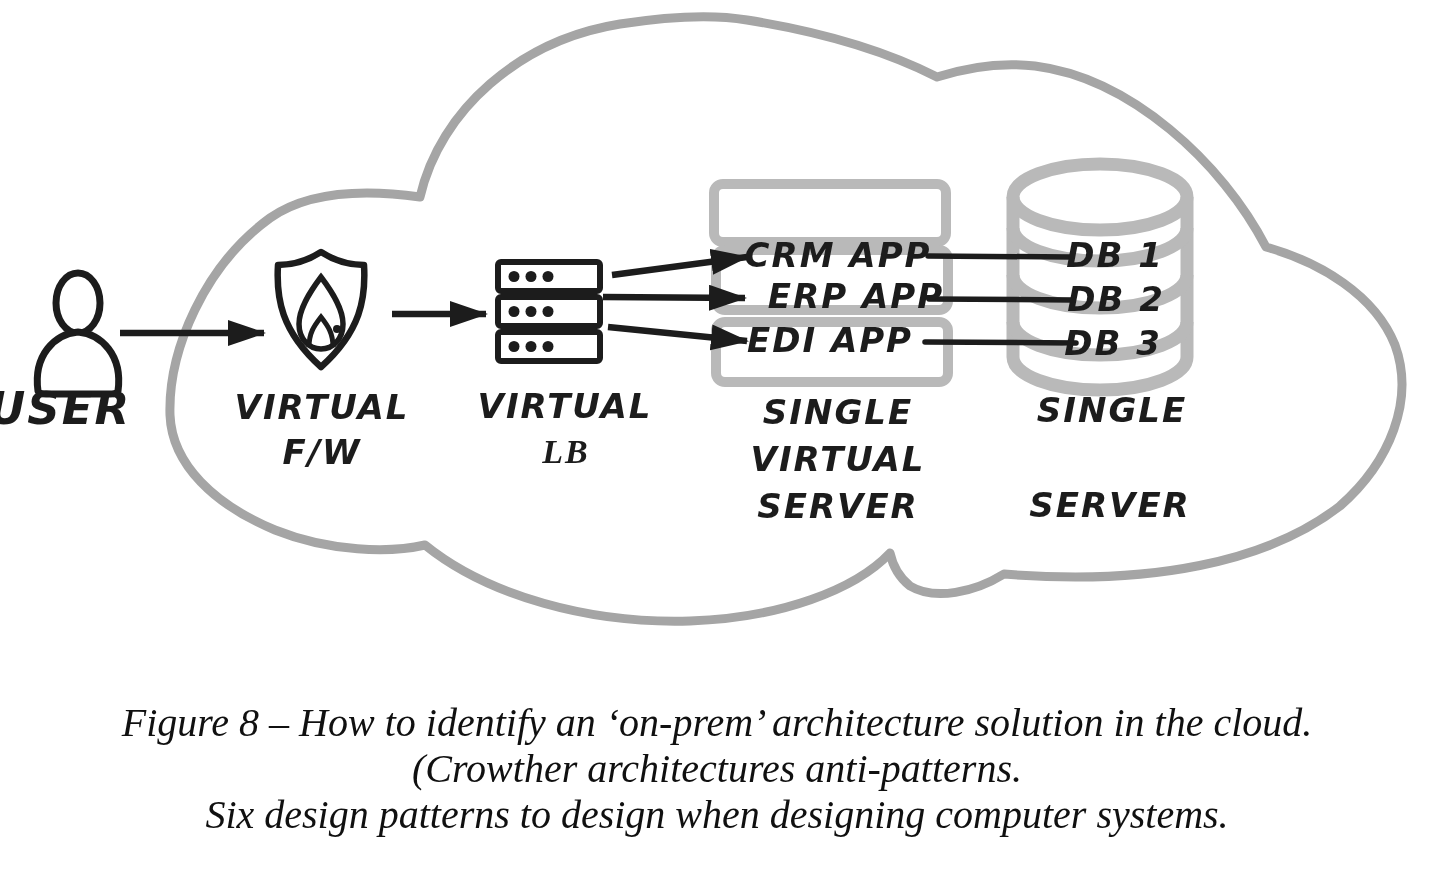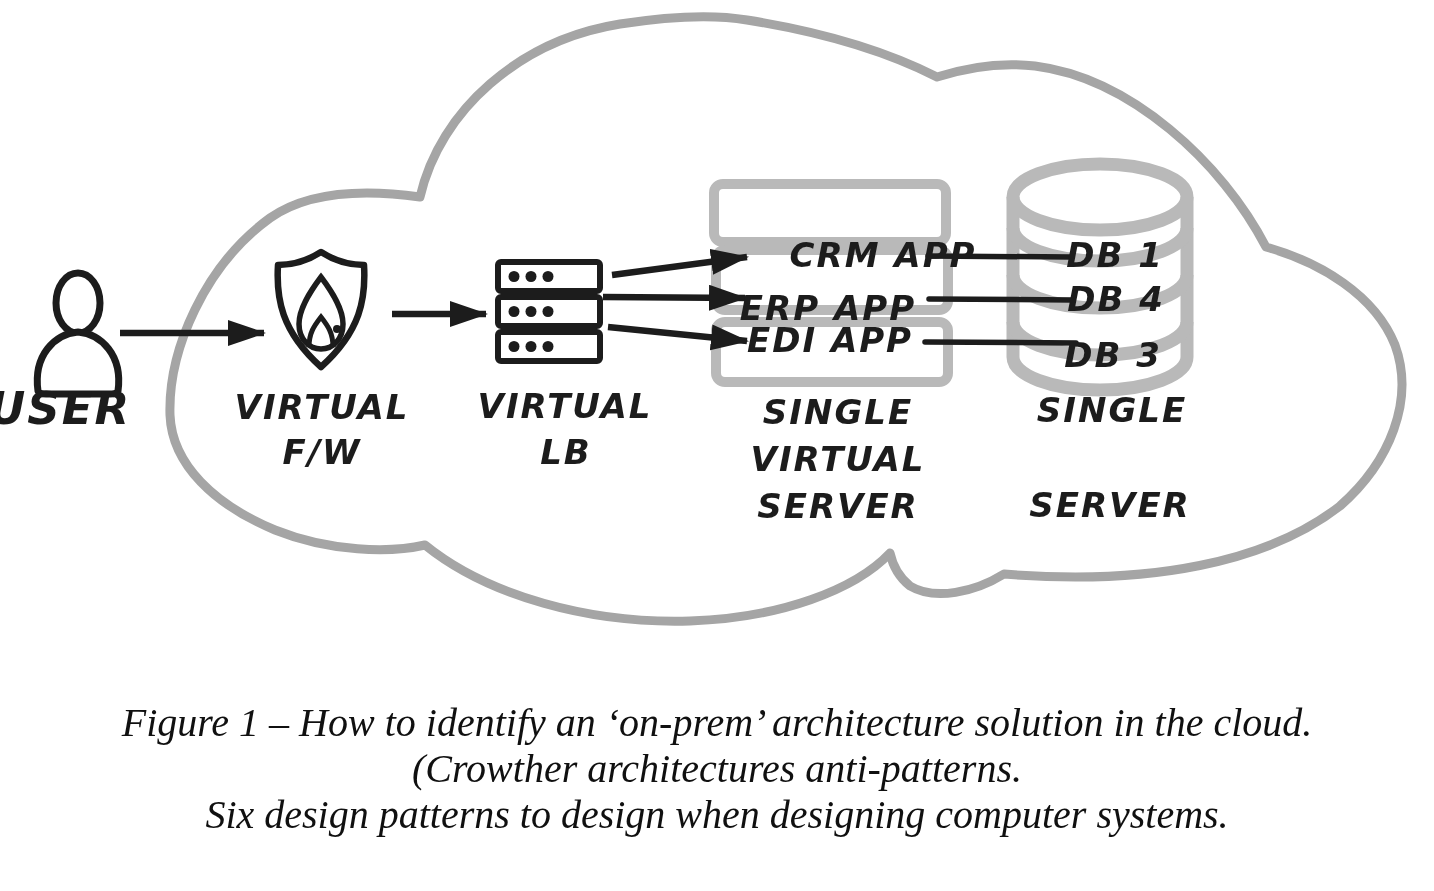--- a/index.html
+++ b/index.html
@@ -119,36 +119,36 @@
       <path d="M 925,342 L 1076,343"></path>
     </g>
   </svg>
 
   <div class="hand small" style="left:60px; top:408px;">USER</div>
 
   <div class="hand" style="left:322px; top:407px;">VIRTUAL</div>
   <div class="hand" style="left:322px; top:452px;">F/W</div>
 
   <div class="hand" style="left:565px; top:406px;">VIRTUAL</div>
-  <div class="hand" style="left:566px; top:452px;">LB</div>
+  <div class="hand" style="left:566px; top:452px;font-family:Liberation Serif, serif;">LB</div>
 
   <div class="hand" style="left:838px; top:412px;">SINGLE</div>
   <div class="hand" style="left:838px; top:459px;">VIRTUAL</div>
   <div class="hand" style="left:838px; top:506px;">SERVER</div>
 
   <div class="hand" style="left:1112px; top:410px;">SINGLE</div>
   <div class="hand" style="left:1110px; top:505px;">SERVER</div>
 
-  <div class="hand" style="left:838px; top:255px;margin-left:45px;">CRM APP</div>
-  <div class="hand" style="left:828px; top:296px;margin-top:12px;">ERP APP</div>
+  <div class="hand" style="left:838px; top:255px;">CRM APP</div>
+  <div class="hand" style="left:856px; top:296px;">ERP APP</div>
   <div class="hand" style="left:830px; top:340px;">EDI APP</div>
 
   <div class="hand" style="left:1115px; top:255px;text-align:right;">DB 1</div>
-  <div class="hand" style="left:1116px; top:299px;">DB 4</div>
-  <div class="hand" style="left:1113px; top:343px;margin-top:12px;">DB 3</div>
+  <div class="hand" style="left:1116px; top:299px;">DB 2</div>
+  <div class="hand" style="left:1113px; top:343px;">DB 3</div>
 
   <div class="caption">
-    <div>Figure 1 – How to identify an ‘on-prem’ architecture solution in the cloud.</div>
+    <div>Figure 8 – How to identify an ‘on-prem’ architecture solution in the cloud.</div>
     <div>(Crowther architectures anti-patterns.</div>
     <div>Six design patterns to design when designing computer systems.</div>
   </div>
 
 </div>
 
 </body></html>

